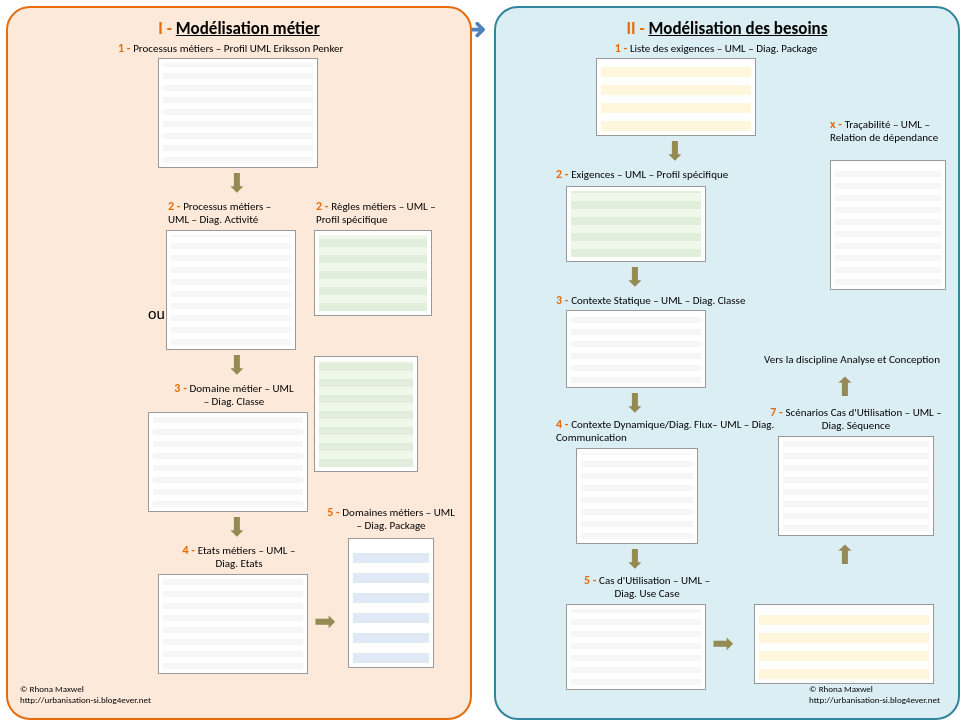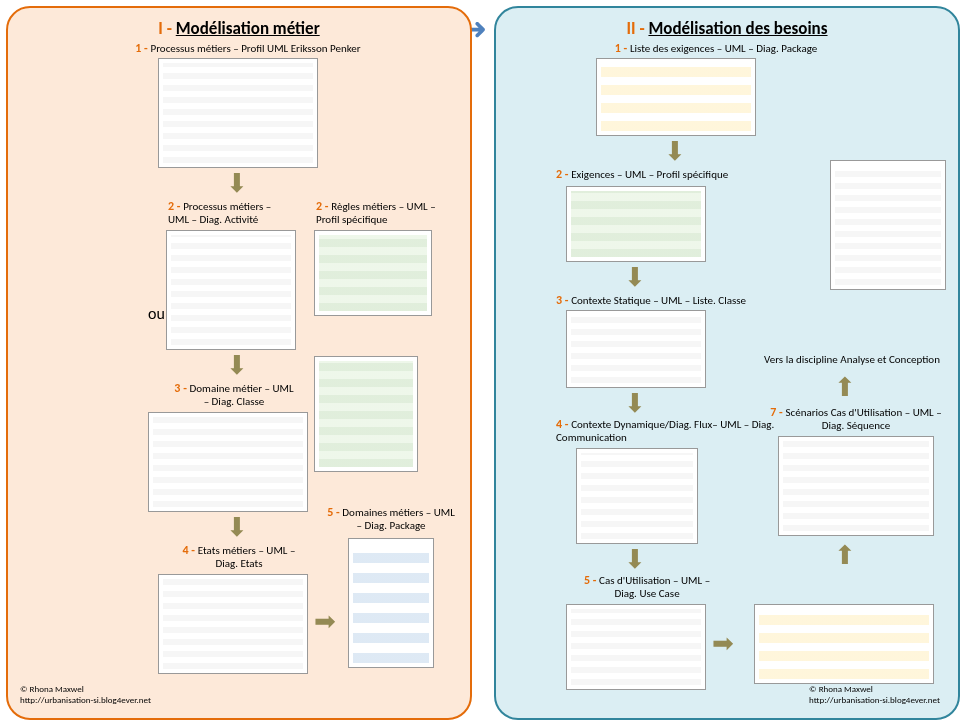--- a/index.html
+++ b/index.html
@@ -27,21 +27,21 @@
 </head>
 <body>
 
 <div class="top-arrow">➜</div>
 
 <div class="panel panel-left">
   <div class="title">
     <span class="num">I - </span><span class="txt">Modélisation métier</span>
   </div>
 
-  <div class="step" style="left:110px;top:34px;width:260px;text-align:center">
+  <div class="step" style="left:110px;top:34px;width:260px;">
     <span class="n">1 - </span><span>Processus métiers – Profil UML Eriksson Penker</span>
   </div>
   <div class="thumb" style="position:absolute;left:150px;top:50px;width:160px;height:110px"></div>
   <div class="arrow" style="left:218px;top:162px">⬇</div>
 
   <div class="ou" style="left:140px;top:296px">ou</div>
 
   <div class="step" style="left:160px;top:192px;width:120px">
     <span class="n">2 - </span><span>Processus métiers – UML – Diag. Activité</span>
   </div>
@@ -89,24 +89,27 @@
   </div>
   <div class="thumb thumb-yellow" style="position:absolute;left:100px;top:50px;width:160px;height:78px"></div>
   <div class="arrow" style="left:168px;top:130px">⬇</div>
 
   <div class="step" style="left:60px;top:160px;width:230px">
     <span class="n">2 - </span><span>Exigences – UML – Profil spécifique</span>
   </div>
   <div class="thumb thumb-green" style="position:absolute;left:70px;top:178px;width:140px;height:76px"></div>
   <div class="arrow" style="left:128px;top:256px">⬇</div>
 
+  <div class="step" style="left:334px;top:110px;width:120px">
+    <span class="n">x - </span><span>Traçabilité – UML – Relation de dépendance</span>
+  </div>
   <div class="thumb" style="position:absolute;left:334px;top:152px;width:116px;height:130px"></div>
 
   <div class="step" style="left:60px;top:286px;width:260px">
-    <span class="n">3 - </span><span>Contexte Statique – UML – Liste. Classe</span>
+    <span class="n">3 - </span><span>Contexte Statique – UML – Diag. Classe</span>
   </div>
   <div class="thumb" style="position:absolute;left:70px;top:302px;width:140px;height:78px"></div>
   <div class="arrow" style="left:128px;top:382px">⬇</div>
 
   <div class="step" style="left:60px;top:410px;width:220px">
     <span class="n">4 - </span><span>Contexte Dynamique/Diag. Flux– UML – Diag. Communication</span>
   </div>
   <div class="thumb" style="position:absolute;left:80px;top:440px;width:122px;height:96px"></div>
   <div class="arrow" style="left:128px;top:538px">⬇</div>
 

